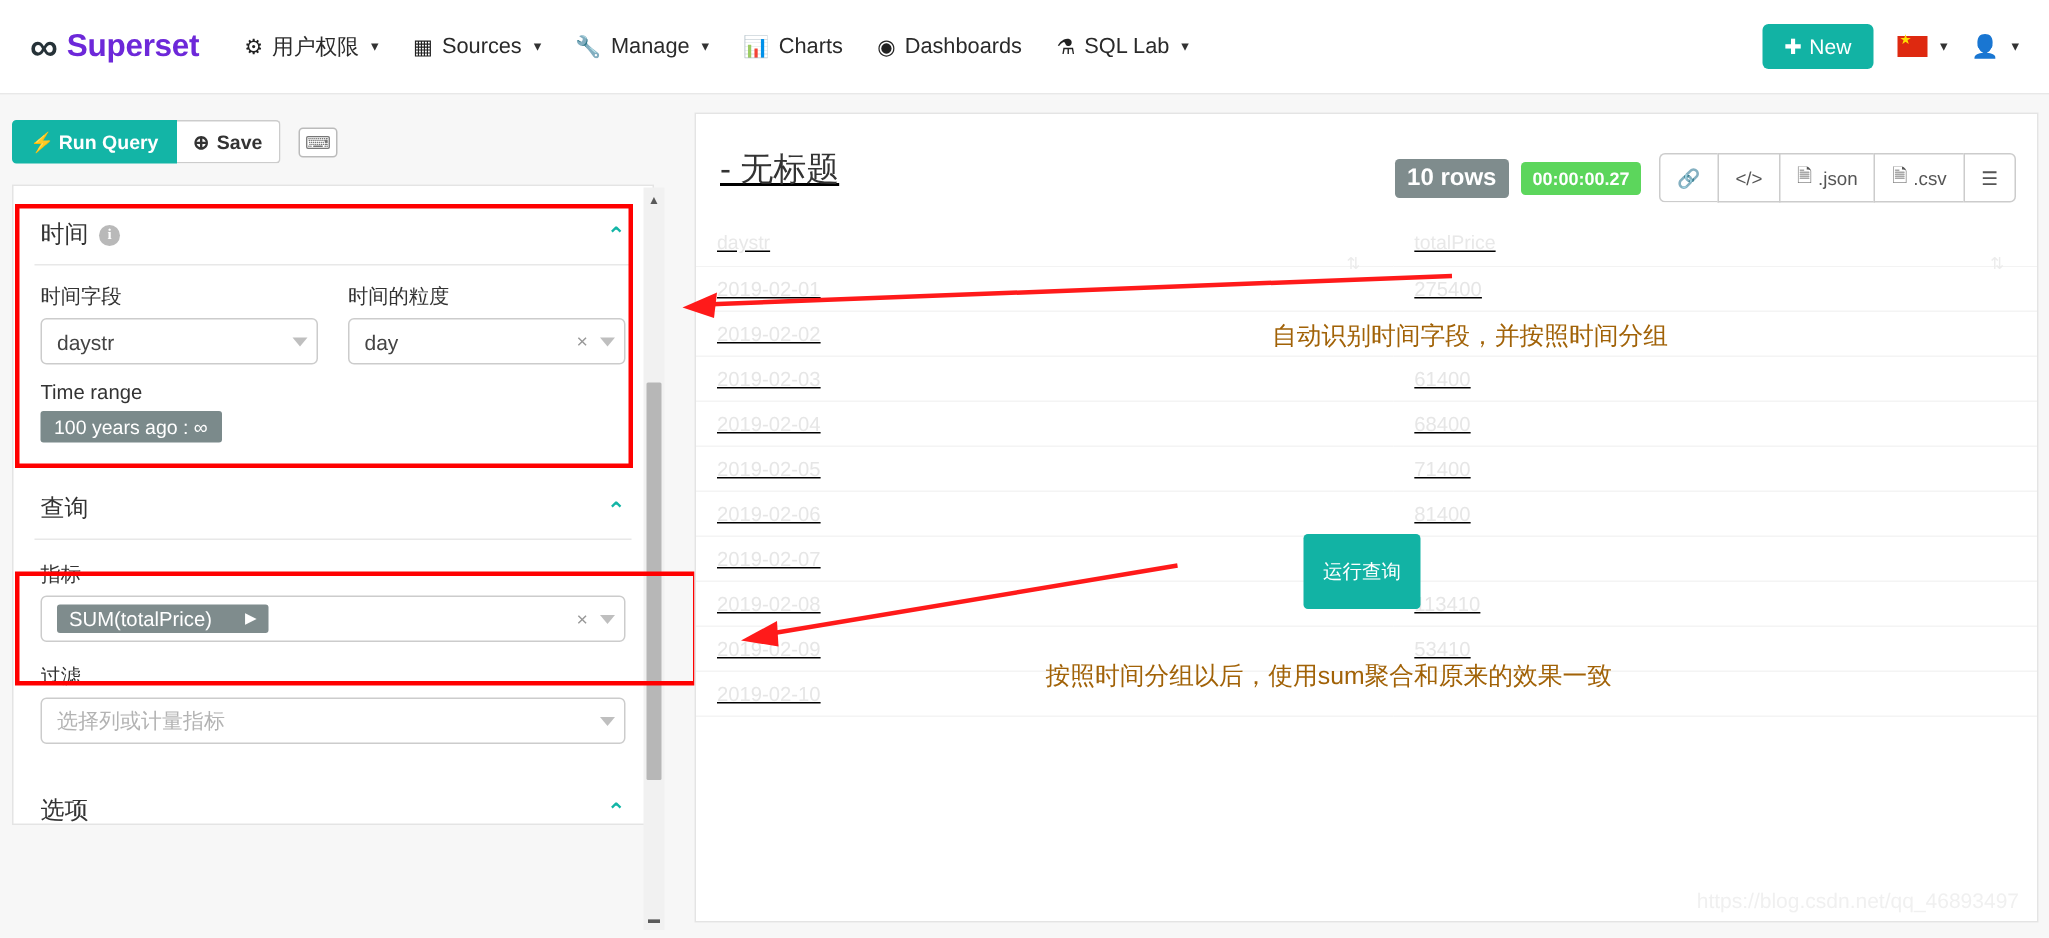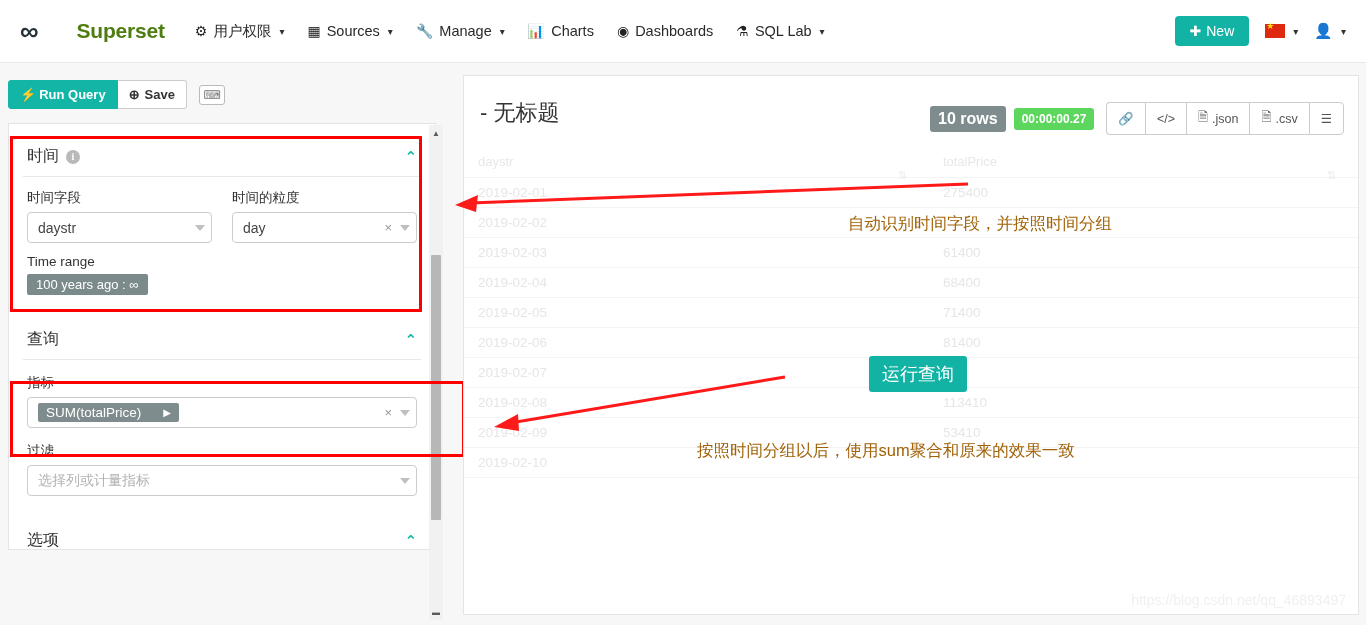--- a/index.html
+++ b/index.html
@@ -12,21 +12,21 @@
   .page { position: relative; width: 1366px; height: 625px; background: #f7f7f7; }
 
   
   .navbar {
     position: absolute; top: 0; left: 0; width: 1366px; height: 63px;
     background: #ffffff; border-bottom: 1px solid #e8e8e8;
     display: flex; align-items: center; padding: 0 16px;
   }
   .brand { display: flex; align-items: center; gap: 9px; margin-right: 30px; margin-left: 4px; }
   .brand-logo { font-size: 26px; line-height: 1; color: #263238; letter-spacing: -3px; font-weight: 700; }
-  .brand-name { font-size: 21px; font-weight: 700; color: #4d7c0f; letter-spacing: -0.2px; margin-left: 32px; }
+  .brand-name { font-size: 21px; font-weight: 700; color: #6d28d9; letter-spacing: -0.2px; }
   .nav-items { display: flex; align-items: center; gap: 23px; }
   .nav-item { display: flex; align-items: center; gap: 6px; font-size: 14.5px; color: #2a2a2a; cursor: pointer; white-space: nowrap; }
   .nav-ico { font-size: 14px; color: #222; display: inline-flex; align-items: center; }
   .caret { font-size: 10px; color: #333; margin-left: 2px; }
   .nav-right { margin-left: auto; display: flex; align-items: center; gap: 16px; padding-right: 4px; }
   .btn-new {
     background: #12b3a4; color: #fff; border: none; border-radius: 4px;
     font-size: 14px; padding: 7px 15px; display: flex; align-items: center; gap: 5px;
     cursor: pointer; font-weight: 400;
   }
@@ -96,21 +96,21 @@
   .lp-scroll { position: absolute; right: 0; top: 0; width: 14px; height: 100%; background: #f1f1f1; }
   .lp-arrow { width: 14px; height: 16px; display: flex; align-items: center; justify-content: center; font-size: 8px; color: #5a5a5a; cursor: pointer; }
   .lp-thumb { position: absolute; left: 2px; width: 10px; background: #b7b7b7; border-radius: 1px; cursor: pointer; }
 
   
   .redbox { position: absolute; border: 3px solid #ff0000; pointer-events: none; }
 
   
   .right-panel {
     position: absolute; left: 463px; top: 75px; width: 896px; height: 540px;
-    background: #ffffff; border: 1px solid #e4e4e4;
+    background: #ffffff; border: 1px solid #e4e4e4; text-decoration: underline;
   }
   .rp-header { display: flex; align-items: flex-start; padding: 22px 16px 0 16px; position: relative; height: 70px; }
   .rp-title { font-size: 22px; color: #333; font-weight: 400; }
   .rp-actions { position: absolute; right: 14px; top: 26px; display: flex; align-items: center; gap: 8px; }
   .badge-rows { background: #7f8c8d; color: #fff; font-size: 16px; font-weight: 700; padding: 4px 8px; border-radius: 3px; }
   .badge-time { background: #5cd65c; color: #fff; font-size: 12px; font-weight: 700; padding: 4px 8px; border-radius: 3px; }
   .btn-group { display: flex; margin-left: 4px; }
   .bg-btn {
     border: 1px solid #ccc; background: #fff; color: #555; font-size: 12.5px;
     padding: 5px 11px; cursor: pointer; display: flex; align-items: center; gap: 4px;
@@ -129,22 +129,22 @@
     font-size: 13.5px; color: #e6e6e6; padding: 7px 14px;
     border-bottom: 1px solid #f4f4f4; white-space: nowrap;
   }
   .sorticon { color: #ececec; font-size: 11px; margin-right: 8px; }
   .th-inner { display: flex; align-items: center; }
   .tail-sort { position: absolute; right: 14px; }
 
   
   .ann { position: absolute; color: #a16207; font-size: 16.5px; white-space: nowrap; }
   .run-cn-btn {
-    position: absolute; background: #12b3a4; color: #fff; font-size: 18px;
-    padding: 6px 13px; border-radius: 3px; cursor: pointer; border: none;
+    position: absolute; background: #12b3a4; color: #fff; font-size: 13px;
+    padding: 16px 13px; border-radius: 3px; cursor: pointer; border: none;
   }
   .watermark {
     position: absolute; right: 12px; bottom: 6px; color: #f0f0f0; font-size: 14px;
   }
   svg.arrow { position: absolute; overflow: visible; pointer-events: none; }
 </style>
 </head>
 <body>
 
 <div class="page">

